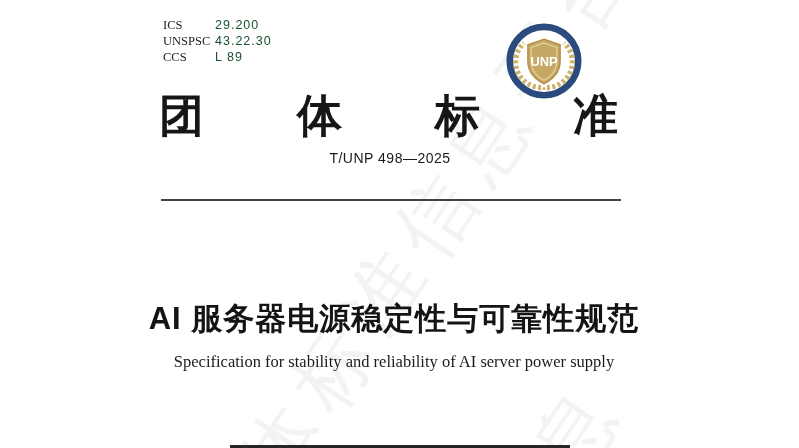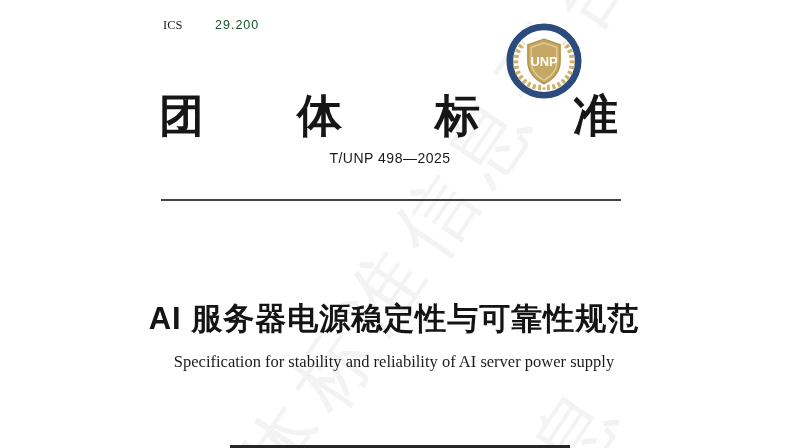--- a/index.html
+++ b/index.html
@@ -106,20 +106,28 @@
 <div class="page">
 
   <div class="abs watermark">团体标准信息平台</div>
   <div class="abs watermark-extra">息</div>
 
   <div class="abs codes">
     <div class="row">
       <span class="label">ICS</span>
       <span class="value">29.200</span>
     </div>
+    <div class="row">
+      <span class="label">UNSPSC</span>
+      <span class="value">43.22.30</span>
+    </div>
+    <div class="row">
+      <span class="label">CCS</span>
+      <span class="value">L 89</span>
+    </div>
   </div>
 
   <div class="abs logo">
     <svg width="76" height="76" viewBox="0 0 80 80">
 
       <circle cx="40" cy="40" r="36" fill="#ffffff" stroke="#2b4a7d" stroke-width="7"></circle>
 
       <path d="M 37 68 A 27 27 0 0 1 19 21" fill="none" stroke="#cdb169" stroke-width="5.5" stroke-dasharray="3.2 2.6"></path>
       <path d="M 43 68 A 27 27 0 0 0 61 21" fill="none" stroke="#cdb169" stroke-width="5.5" stroke-dasharray="3.2 2.6"></path>
 

